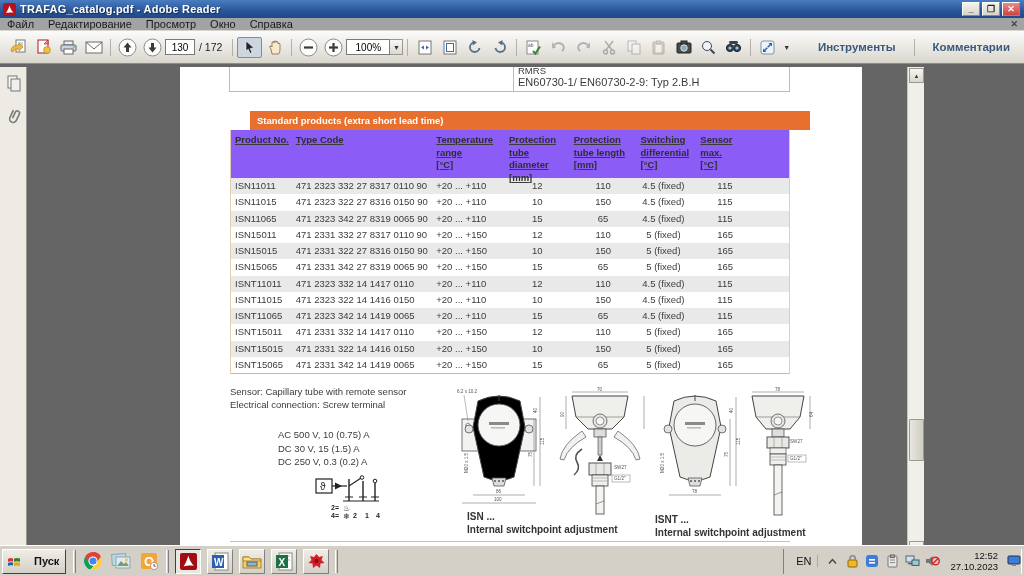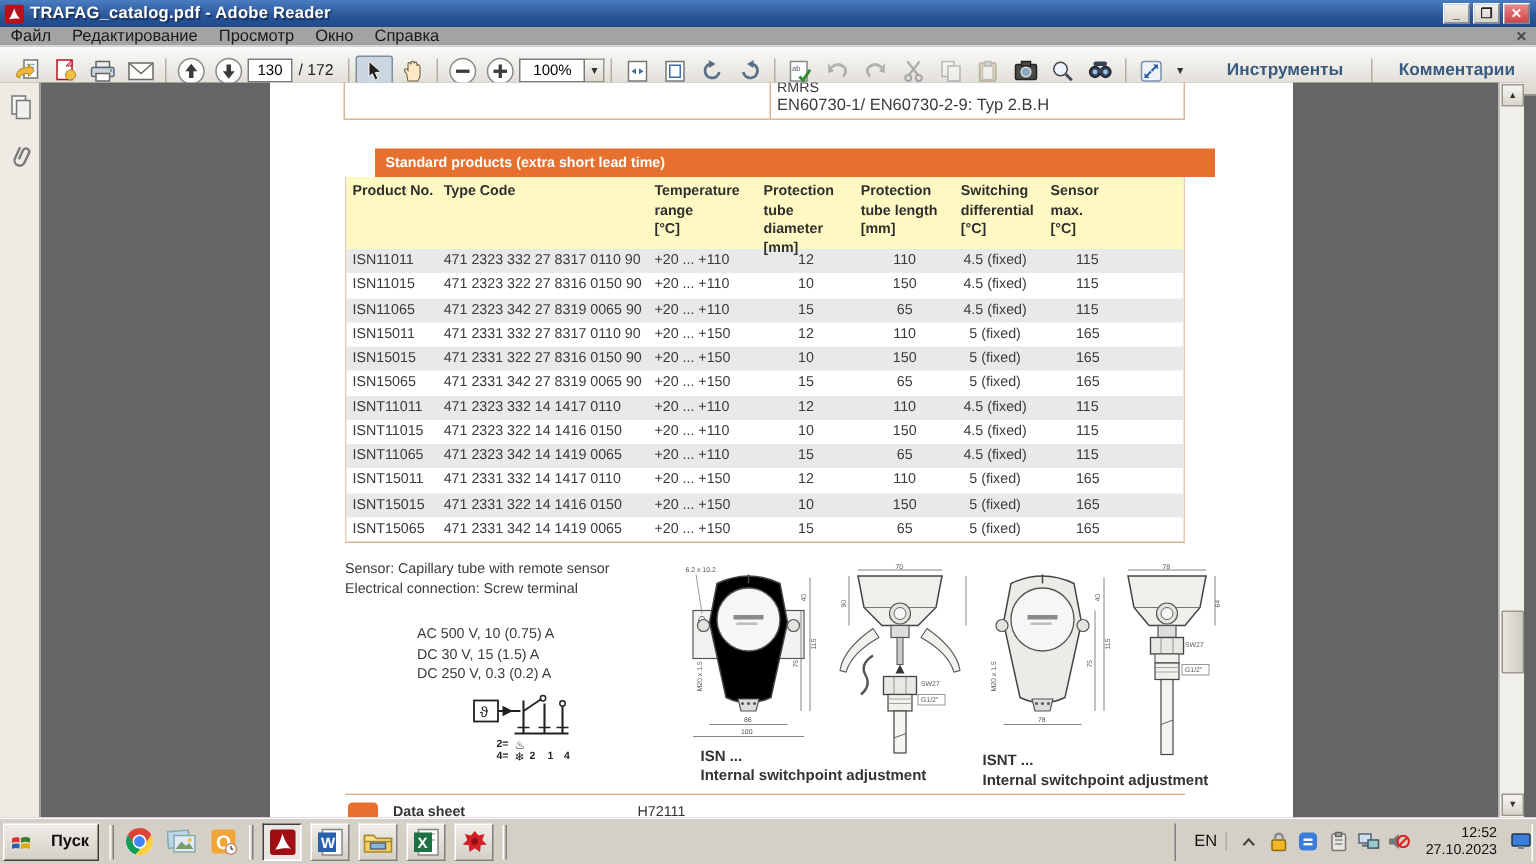--- a/index.html
+++ b/index.html
@@ -38,21 +38,21 @@
     text-align:center;font-family:"Liberation Sans",sans-serif;padding:0;}
   .page-total{font-size:10.5px;color:#222;margin:0 6px 0 4px;}
   .zoom-box{width:44px;height:16px;border:1px solid #7a7a7a;background:#fff;font-size:10px;
     display:flex;align-items:center;justify-content:center;}
   .caret-btn{width:13px;height:16px;border:1px solid #9a988f;border-left:none;background:linear-gradient(#f8f8f6,#dcd9d0);
     font-size:7px;display:flex;align-items:center;justify-content:center;color:#333;}
   .tb-caret{font-size:7px;color:#333;margin:0 3px;}
   .panel-btn{font-size:11.5px;font-weight:bold;color:#3a5a7d;padding:0 14px;white-space:nowrap;}
 
   
-  .docarea{position:absolute;left:0;top:55px;width:1016px;height:490px;background:#656565;}
+  .docarea{position:absolute;left:0;top:67px;width:924px;height:490px;background:#656565;}
   .navstrip{position:absolute;left:0;top:0;width:27px;height:490px;background:#edebe4;
     border-right:1px solid #9a988f;}
   .nav-ico{position:absolute;left:6px;width:16px;height:18px;}
   .scrollbar{position:absolute;right:0;top:0;width:17px;height:490px;background:#f0efe9;border-left:1px solid #c4c2ba;}
   .sb-btn{position:absolute;left:1px;width:15px;height:15px;background:linear-gradient(#f6f5f1,#d9d6cc);
     border:1px solid #9a988f;display:flex;align-items:center;justify-content:center;font-size:6px;color:#333;}
   .sb-thumb{position:absolute;left:1px;top:352px;width:15px;height:42px;background:linear-gradient(90deg,#e8e6df,#cfccc2);
     border:1px solid #9a988f;border-radius:1px;}
 
   
@@ -62,21 +62,21 @@
     border:1px solid #d8b595;border-top:none;}
   .frag-div{position:absolute;left:283px;top:0;width:1px;height:100%;background:#d8b595;}
   .frag-t1{position:absolute;left:288px;top:0px;font-size:9.5px;}
   .frag-t2{position:absolute;left:288px;top:11px;font-size:11px;}
 
   .banner{position:absolute;left:50px;top:44px;width:560px;height:19px;background:#e8702e;
     color:#fff;font-size:9.5px;font-weight:bold;line-height:19px;padding-left:7px;margin-left:20px;}
 
   .table{position:absolute;left:50px;top:63px;width:560px;border-bottom:1px solid #d8b595;
     border-left:1px solid #e4cdb4;border-right:1px solid #e4cdb4;}
-  .thead{display:flex;height:48px;background:#fef9c3;}
+  .thead{display:flex;height:48px;background:#8b5cf6;text-decoration:underline;}
   .th{font-size:9.5px;font-weight:bold;line-height:12.5px;padding-top:4px;color:#2e2e2e;}
   .tr{display:flex;height:16.25px;line-height:16.25px;}
   .tr.alt{background:#e9e9e9;}
   .td{font-size:9.5px;color:#3b3b3b;white-space:nowrap;overflow:hidden;}
   .c1{width:63px;padding-left:4px;}
   .c2{width:137px;padding-left:2px;}
   .c3{width:75px;padding-left:6px;}
   .c4{width:65px;text-align:center;}
   .c5{width:67px;text-align:center;}
   .c6{width:60px;text-align:center;padding-right:6px;}

